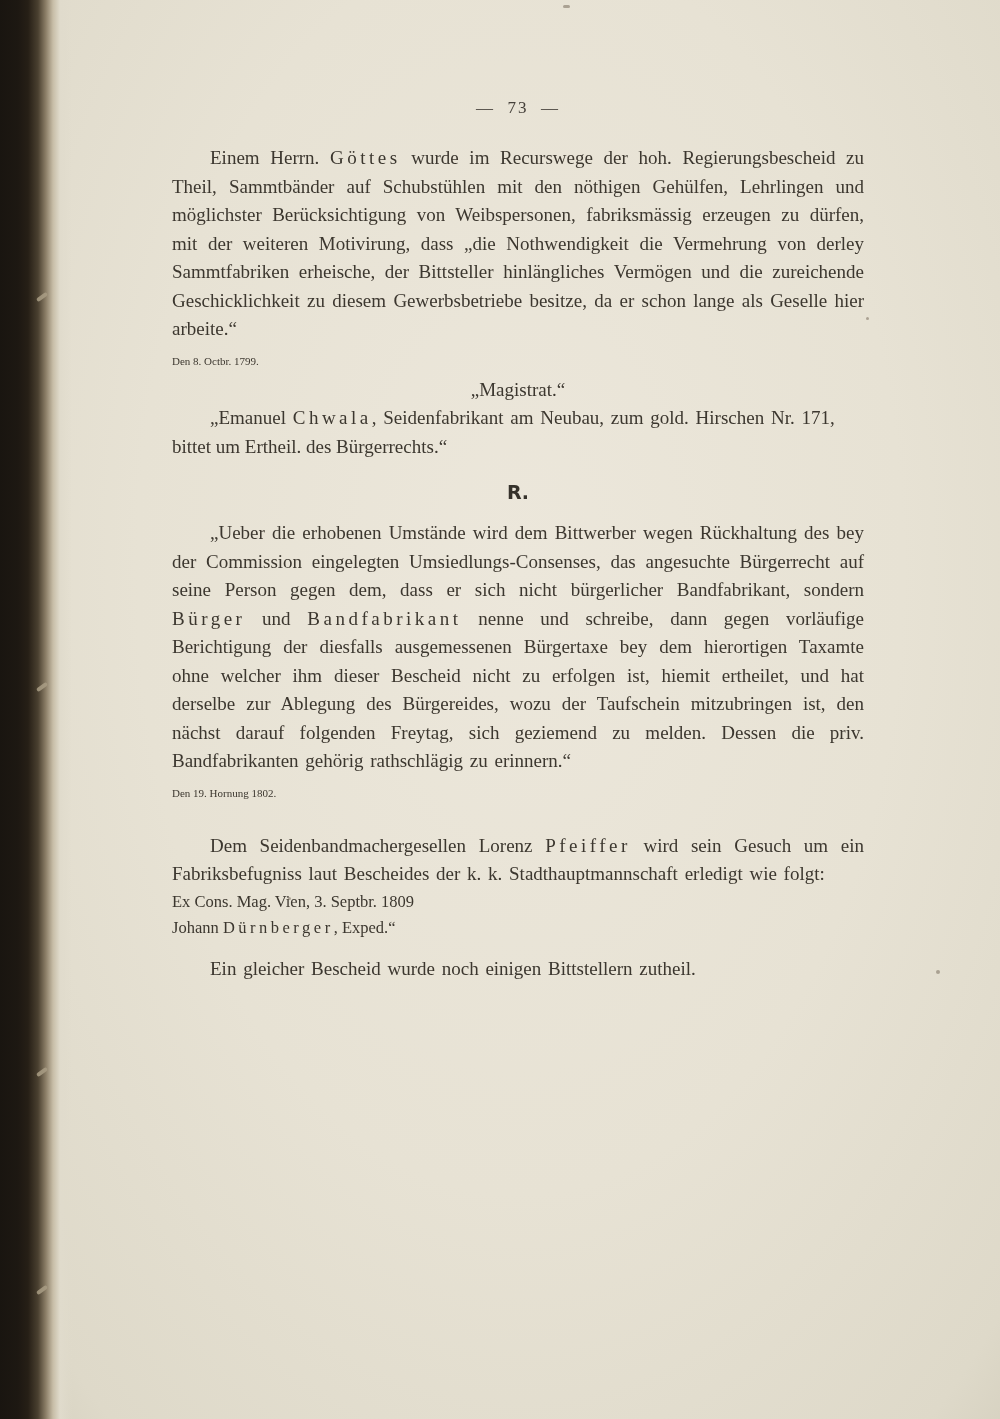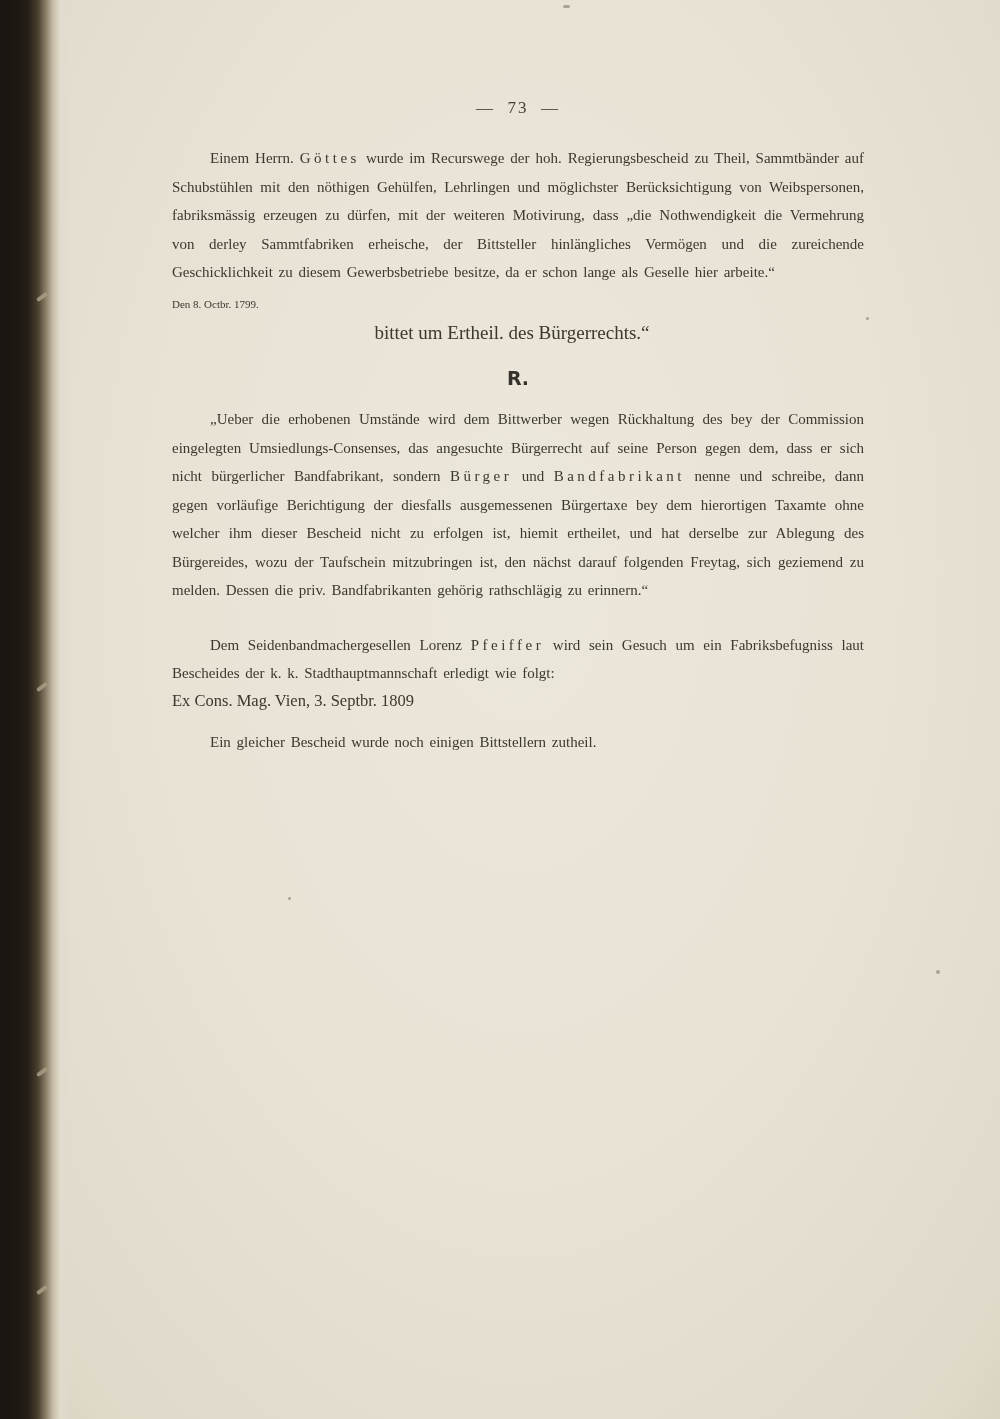--- a/index.html
+++ b/index.html
@@ -34,38 +34,38 @@
   }
   .page-number {
     text-align:center; font-size:17px; letter-spacing:2px;
     white-space:pre; margin-bottom:26px; color:#45403a;
   }
   .section { margin:0; }
   #paragraphs .section:nth-child(2) { margin-top:6px; }
   #paragraphs .section:nth-child(3) { margin-top:26px; }
   #paragraphs .section:nth-child(4) { margin-top:14px;font-family:Liberation Serif, serif; }
   .para {
-    font-size:15px; line-height:28.5px; text-align:justify;
+    font-size:19px; line-height:28.5px; text-align:justify;
     text-indent:38px; margin:0; word-spacing:2px;
   }
   .sperr { letter-spacing:3.5px; }
   .date-line {
     font-size:11px; line-height:26px;
     padding-right:16px; margin:4px 0 2px;
   }
   .center-line {
     text-align:center; font-size:19px; line-height:28.5px; margin:0;
   }
   .heading-r {
     text-align:center; font-weight:700; font-size:19px;
     font-family:"DejaVu Sans", sans-serif;
     margin:20px 0 16px; color:#36322b;
   }
   .right-line {
-    text-align:center; font-size:19px; line-height:28.5px;
+    text-align:left; font-size:19px; line-height:28.5px;
     padding-right:12px; margin:0;
   }
   .sig-line {
     font-size:16.5px; line-height:26px;
     padding-right:22px; margin:0;
   }
   .sig2 { padding-right:50px; }
 </style>
 </head>
 <body>
@@ -82,28 +82,32 @@
   <div class="speck" style="left:866px; top:317px; width:3px; height:3px;"></div>
   <div class="speck" style="left:936px; top:970px; width:4px; height:4px;"></div>
   <div class="speck" style="left:288px; top:897px; width:3px; height:3px;"></div>
 
   <div class="content">
     <div class="page-number">—  73  —</div>
     <div id="paragraphs">
         <div class="section">
           <p class="para"><span>Einem Herrn. </span><span class="sperr">Göttes</span><span> wurde im Recurswege der hoh. Regierungsbescheid zu Theil, Sammtbänder auf Schubstühlen mit den nöthigen Gehülfen, Lehrlingen und möglichster Berücksichtigung von Weibspersonen, fabriksmässig erzeugen zu dürfen, mit der weiteren Motivirung, dass „die Nothwendigkeit die Vermehrung von derley Sammtfabriken erheische, der Bittsteller hinlängliches Vermögen und die zureichende Geschicklichkeit zu diesem Gewerbsbetriebe besitze, da er schon lange als Geselle hier arbeite.“</span></p>
           <p class="date-line"><span>Den 8. Octbr. 1799.</span></p>
+          <p class="center-line"><span>„Magistrat.“</span></p>
+          <p class="para"><span>„Emanuel </span><span class="sperr">Chwala</span><span>, Seidenfabrikant am Neubau, zum gold. Hirschen Nr. 171,</span></p>
           <p class="right-line"><span>bittet um Ertheil. des Bürgerrechts.“</span></p>
         </div>
         <div class="section">
           <p class="heading-r"><span>R.</span></p>
           <p class="para"><span>„Ueber die erhobenen Umstände wird dem Bittwerber wegen Rückhaltung des bey der Commission eingelegten Umsiedlungs-Consenses, das angesuchte Bürgerrecht auf seine Person gegen dem, dass er sich nicht bürgerlicher Bandfabrikant, sondern </span><span class="sperr">Bürger</span><span> und </span><span class="sperr">Bandfabrikant</span><span> nenne und schreibe, dann gegen vorläufige Berichtigung der diesfalls ausgemessenen Bürgertaxe bey dem hierortigen Taxamte ohne welcher ihm dieser Bescheid nicht zu erfolgen ist, hiemit ertheilet, und hat derselbe zur Ablegung des Bürgereides, wozu der Taufschein mitzubringen ist, den nächst darauf folgenden Freytag, sich geziemend zu melden. Dessen die priv. Bandfabrikanten gehörig rathschlägig zu erinnern.“</span></p>
+          <p class="date-line"><span>Den 19. Hornung 1802.</span></p>
         </div>
         <div class="section">
           <p class="para"><span>Dem Seidenbandmachergesellen Lorenz </span><span class="sperr">Pfeiffer</span><span> wird sein Gesuch um ein Fabriksbefugniss laut Bescheides der k. k. Stadthauptmannschaft erledigt wie folgt:</span></p>
           <p class="sig-line"><span>Ex Cons. Mag. Vien, 3. Septbr. 1809</span></p>
+          <p class="sig-line sig2"><span>Johann </span><span class="sperr">Dürnberger</span><span>, Exped.“</span></p>
         </div>
         <div class="section">
           <p class="para"><span>Ein gleicher Bescheid wurde noch einigen Bittstellern zutheil.</span></p>
         </div>
       </div>
   </div>
 </div>
 
 </body></html>

